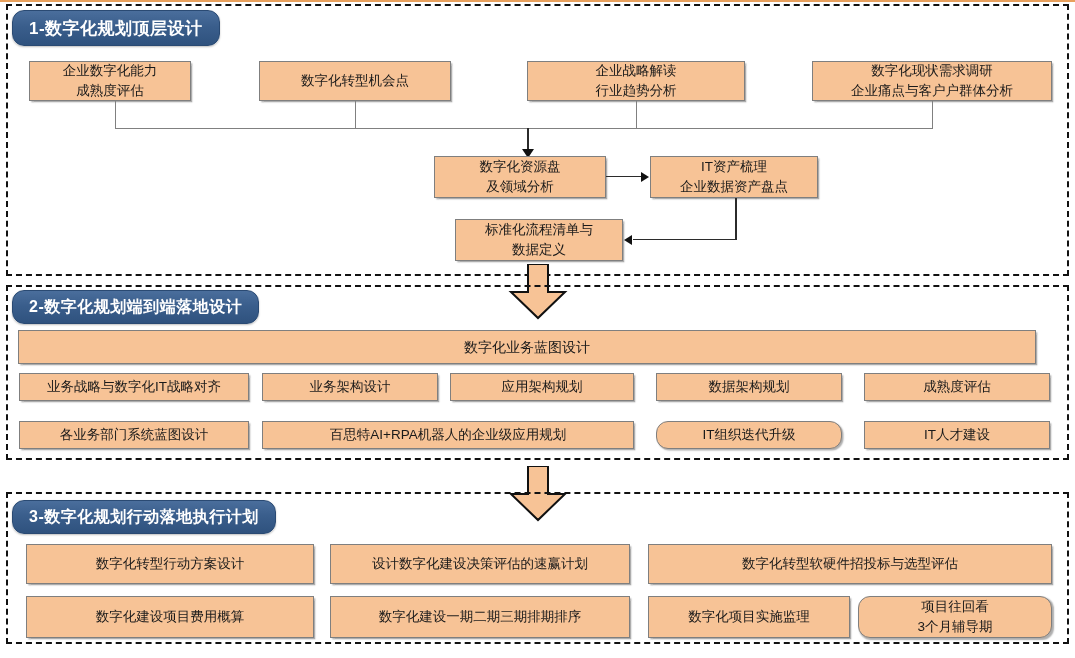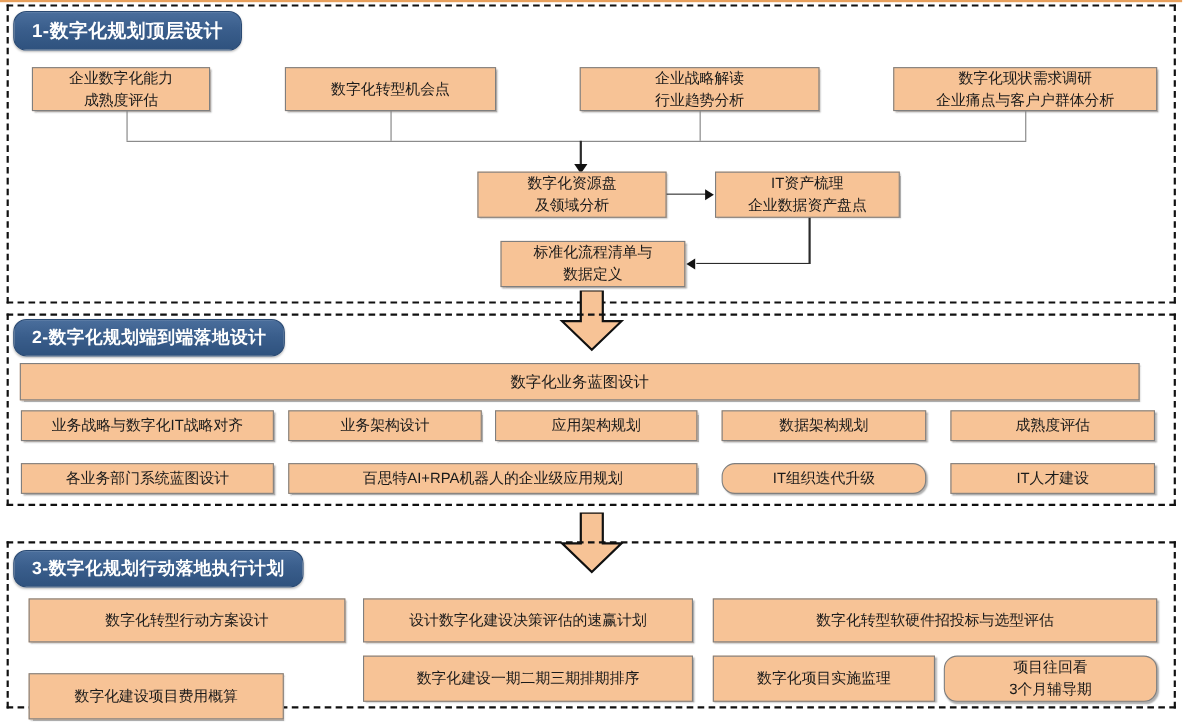--- a/index.html
+++ b/index.html
@@ -230,21 +230,21 @@
   <div class="box" style="left:26px; top:544px; width:288px; height:40px;">
     <span>数字化转型行动方案设计</span>
   </div>
   <div class="box" style="left:330px; top:544px; width:300px; height:40px;">
     <span>设计数字化建设决策评估的速赢计划</span>
   </div>
   <div class="box" style="left:648px; top:544px; width:404px; height:40px;">
     <span>数字化转型软硬件招投标与选型评估</span>
   </div>
 
-  <div class="box" style="left:26px; top:612px; width:232px; height:42px;">
+  <div class="box" style="left:26px; top:596px; width:288px; height:42px;">
     <span>数字化建设项目费用概算</span>
   </div>
   <div class="box" style="left:330px; top:596px; width:300px; height:42px;">
     <span>数字化建设一期二期三期排期排序</span>
   </div>
   <div class="box" style="left:648px; top:596px; width:202px; height:42px;">
     <span>数字化项目实施监理</span>
   </div>
   <div class="box" style="left:858px; top:596px; width:194px; height:42px;border-radius:12px;">
     <span>项目往回看</span>

